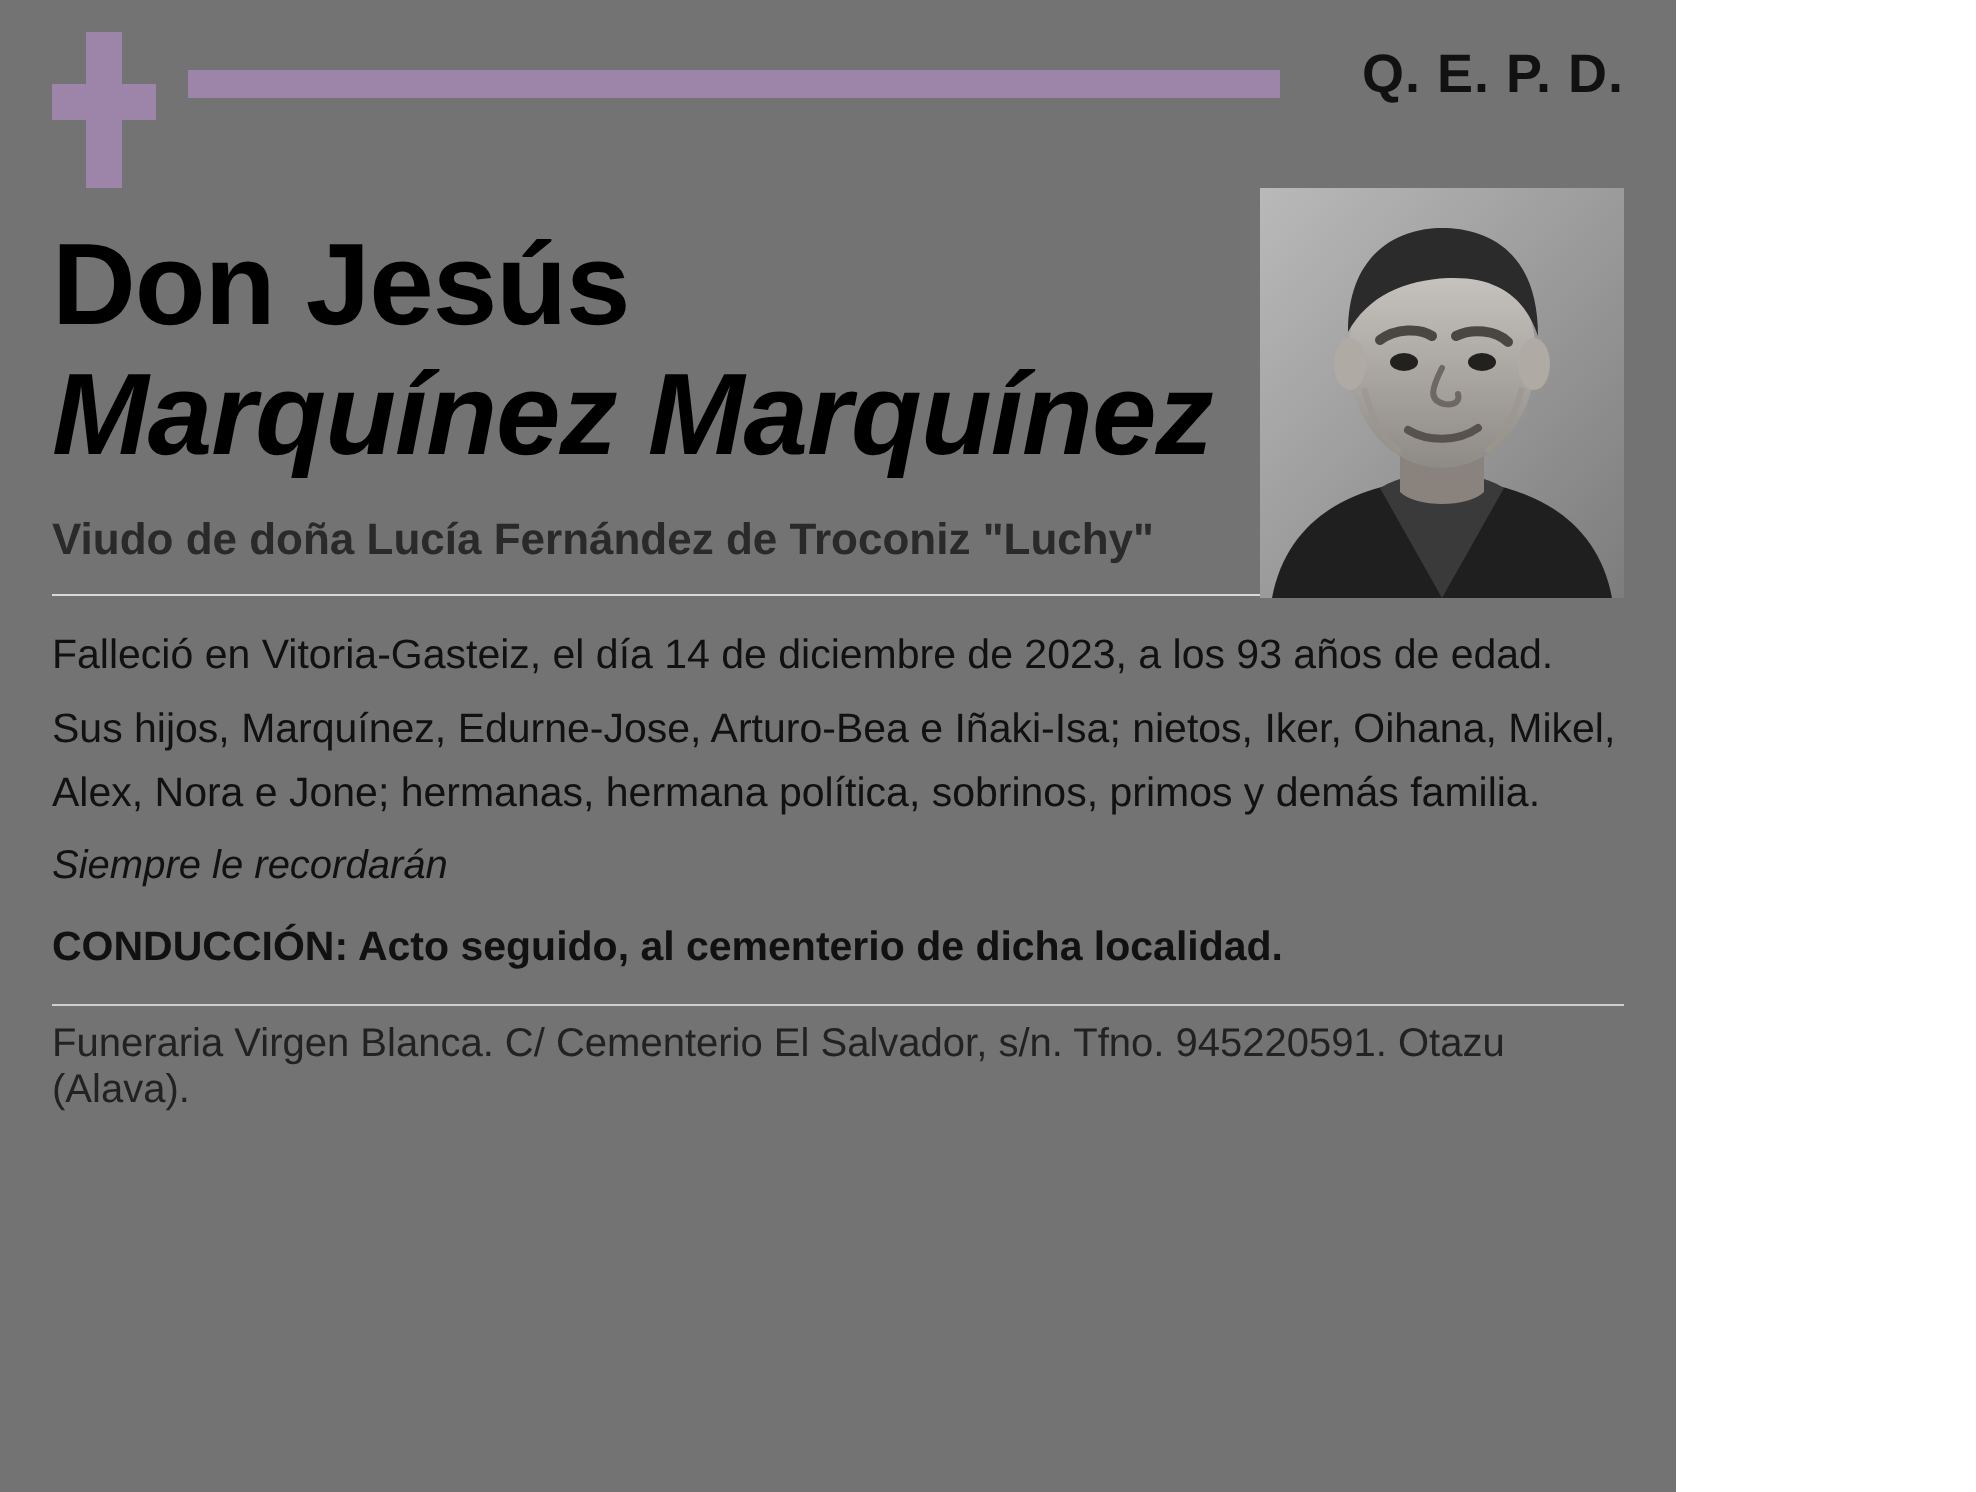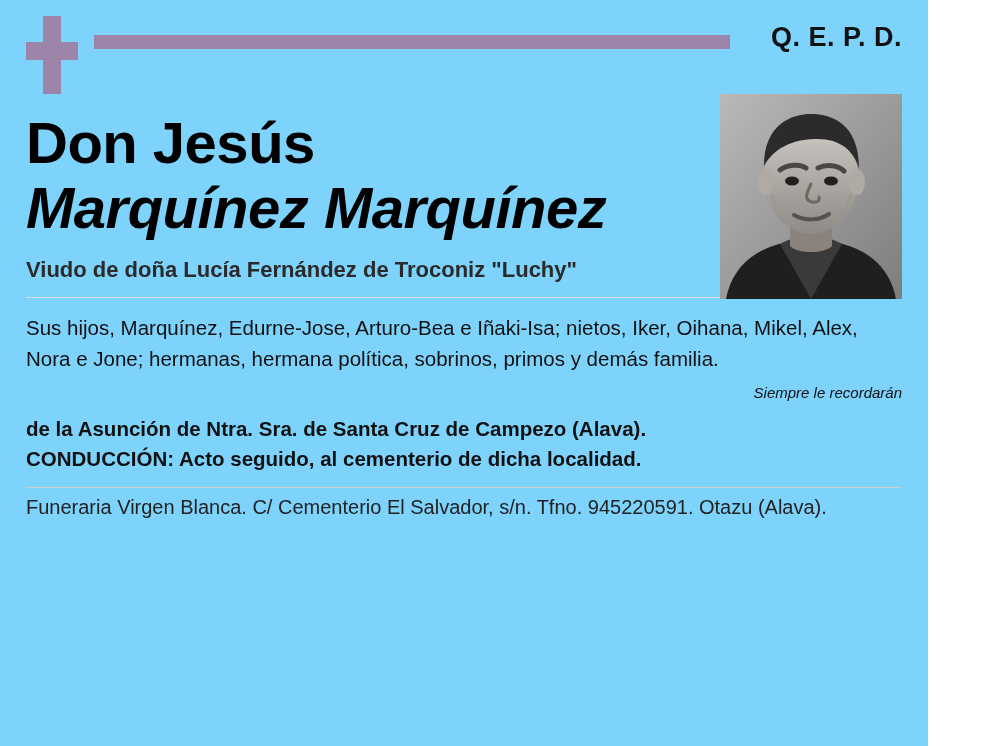--- a/index.html
+++ b/index.html
@@ -6,23 +6,23 @@
     margin: 0;
     padding: 0;
     background: #ffffff;
   }
   body {
     font-family: "Liberation Sans", sans-serif;
     color: #111111;
   }
   .obituary {
     position: relative;
-    width: 928px;
+    width: 838px;
     height: 746px;
-    background: #7dd3fc;
+    background: #737373;
     box-sizing: border-box;
     overflow: hidden;
   }
   
   .header {
     position: relative;
     height: 92px;
     margin: 0 26px 0 26px;
   }
   .cross {
@@ -109,23 +109,23 @@
   .body-text {
     margin: 14px 26px 0 26px;
   }
   .para {
     font-size: 20.5px;
     line-height: 1.52;
     color: #111;
   }
   .para.first { margin-bottom: 6px; }
   .centered {
-    text-align: right;
+    text-align: left;
     font-style: italic;
-    font-size: 15px;
+    font-size: 20px;
     line-height: 1.55;
     color: #111;
     margin-top: 6px;
   }
   .bold-block {
     margin-top: 10px;
   }
   .bold-line {
     font-size: 20.5px;
     font-weight: bold;
@@ -201,24 +201,24 @@
   <div class="names">
     <div class="name-line">Don Jesús</div>
     <div class="name-line second">Marquínez Marquínez</div>
   </div>
 
   <div class="spouse">Viudo de doña Lucía Fernández de Troconiz "Luchy"</div>
 
   <div class="sep"></div>
 
   <div class="body-text">
+    <div class="para first">Falleció en Vitoria-Gasteiz, el día 14 de diciembre de 2023, a los 93 años de edad.</div>
     <div class="para">Sus hijos, Marquínez, Edurne-Jose, Arturo-Bea e Iñaki-Isa; nietos, Iker, Oihana, Mikel, Alex, Nora e Jone; hermanas, hermana política, sobrinos, primos y demás familia.</div>
     <div class="centered">Siempre le recordarán</div>
     <div class="bold-block">
-      <div class="bold-line">de la Asunción de Ntra. Sra. de Santa Cruz de Campezo (Alava).</div>
       <div class="bold-line">CONDUCCIÓN: Acto seguido, al cementerio de dicha localidad.</div>
     </div>
   </div>
 
   <div class="footer-sep"></div>
   <div class="footer">Funeraria Virgen Blanca. C/ Cementerio El Salvador, s/n. Tfno. 945220591. Otazu (Alava).</div>
 
 </div>
 
 </body></html>

